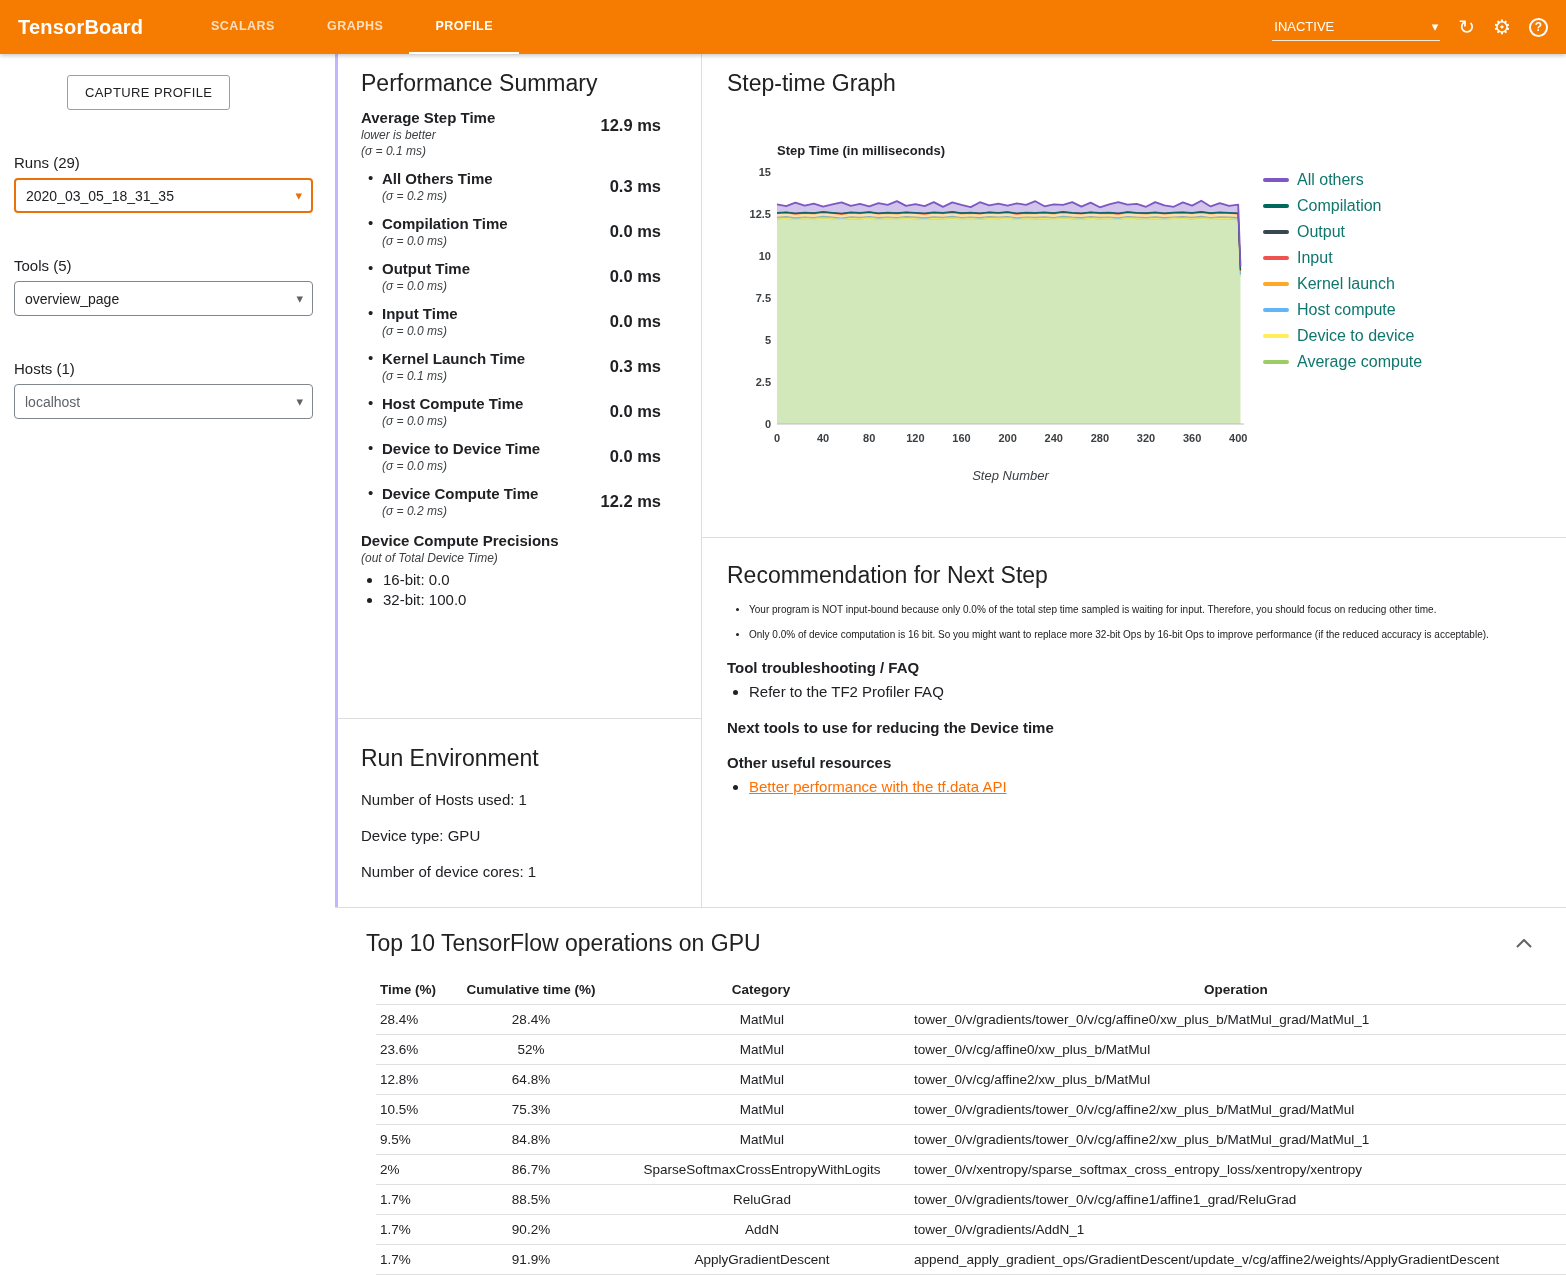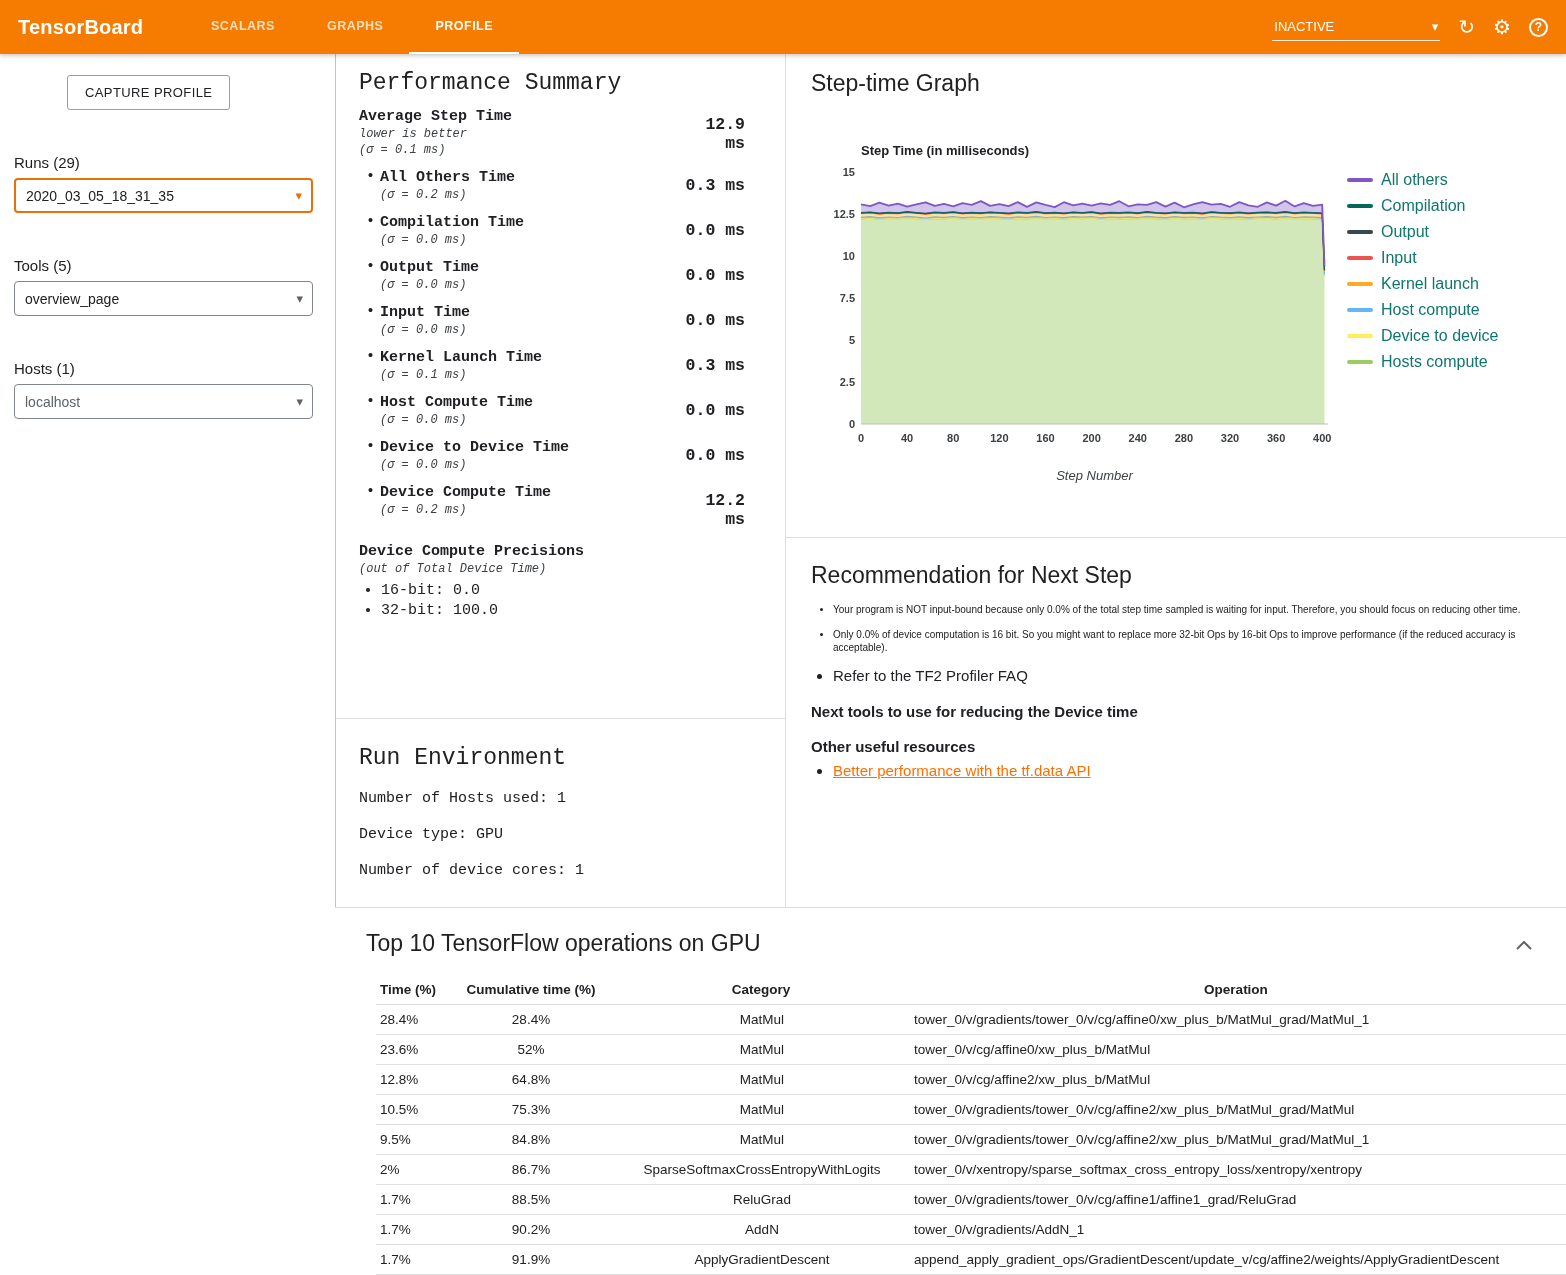--- a/index.html
+++ b/index.html
@@ -29,21 +29,21 @@
                    cursor:pointer; }
   .icon-btn { font-size:20px; line-height:1; cursor:pointer; color:#fff; }
   .help-circle { width:19px; height:19px; border:2px solid #fff; border-radius:50%;
                  display:flex; align-items:center; justify-content:center;
                  font-size:12px; font-weight:bold; cursor:pointer; }
   
   .content { display:flex; height:1221px; }
   .sidebar { width:335px; flex:none; padding:21px 0 0 14px; }
   .main { flex:1; display:flex; flex-direction:column; min-width:0; }
   .main-top { display:flex; height:854px; }
-  .col-left { width:451px; flex:none; border-left:1px solid #c4b5fd; border-right:1px solid #ddd;font-family:Liberation Mono, monospace; }
+  .col-left { width:367px; flex:none; border-left:3px solid #c4b5fd; border-right:1px solid #ddd; }
   .col-right { flex:1; min-width:0; }
   
   .capture-btn { margin-left:53px; background:#fff; border:1px solid #9e9e9e; border-radius:3px;
                  padding:9px 17px; font-size:13px; letter-spacing:.4px; font-weight:500;
                  color:#202124; cursor:pointer; font-family:inherit; }
   .field-label { margin-top:44px; font-size:15px; color:#202124; }
   .select { width:299px; height:35px; margin-top:7px; border-radius:4px;
             display:flex; align-items:center; justify-content:space-between;
             padding:0 9px 0 10px; font-size:14px; cursor:pointer; background:#fff; }
   .select.runs { border:2px solid #e8710a; }
@@ -86,21 +86,21 @@
   
   .reco-section { padding:24px 30px 0 25px; }
   .reco-list { margin:14px 0 0 0; padding-left:22px; }
   .reco-list li { font-size:10px; line-height:1.3; margin-bottom:12px; max-width:760px; }
   .reco-sub-heading { font-weight:bold; font-size:15px; margin-top:18px; }
   .reco-sub-list { margin:6px 0 0 0; padding-left:22px; }
   .reco-sub-list li { font-size:15px; line-height:1.28; margin-bottom:4px; }
   a.orange-link { color:#ff6f00; text-decoration:underline; cursor:pointer; }
   
   .ops-section { flex:1; border-top:1px solid #ddd; padding:22px 0 0 31px; }
-  .ops-header { display:flex; align-items:flex-end; justify-content:space-between; padding-right:30px; }
+  .ops-header { display:flex; align-items:center; justify-content:space-between; padding-right:30px; }
   .collapse-btn { background:none; border:none; cursor:pointer; padding:4px; }
   .ops-table { width:calc(100% - 10px); margin-left:10px; margin-top:18px; border-collapse:collapse; table-layout:fixed; }
   .ops-table th, .ops-table td { border-bottom:1px solid #e0e0e0; padding:7px 4px; font-size:13.5px; color:#202124; }
   .ops-table th { font-weight:bold; }
   .c-time  { width:70px;  text-align:left; }
   .c-cum   { width:170px; text-align:center; }
   th.c-cat { width:290px; text-align:center; }
   td.c-cat { width:290px; text-align:center; padding-left:6px; }
   th.c-op  { text-align:center; }
   td.c-op  { text-align:left; padding-left:8px; overflow:hidden; white-space:nowrap; text-overflow:ellipsis; }
@@ -310,33 +310,34 @@
               <div class="legend-item">
                   <span class="legend-swatch" style="background: rgb(100, 181, 246);"></span>
                   <span class="legend-label">Host compute</span>
                 </div>
               <div class="legend-item">
                   <span class="legend-swatch" style="background: rgb(255, 238, 88);"></span>
                   <span class="legend-label">Device to device</span>
                 </div>
               <div class="legend-item">
                   <span class="legend-swatch" style="background: rgb(156, 204, 101);"></span>
-                  <span class="legend-label">Hosts compute</span>
+                  <span class="legend-label">Average compute</span>
                 </div>
             </div>
           </div>
         </section>
 
         <section class="reco-section">
           <h2 class="h-section">Recommendation for Next Step</h2>
           <ul class="reco-list">
             <li>Your program is NOT input-bound because only 0.0% of the total step time sampled is waiting for input. Therefore, you should focus on reducing other time.</li>
             <li>Only 0.0% of device computation is 16 bit. So you might want to replace more 32-bit Ops by 16-bit Ops to improve performance (if the reduced accuracy is acceptable).</li>
           </ul>
 
+          <div class="reco-sub-heading">Tool troubleshooting / FAQ</div>
           <ul class="reco-sub-list">
             <li>Refer to the TF2 Profiler FAQ</li>
           </ul>
 
           <div class="reco-sub-heading">Next tools to use for reducing the Device time</div>
 
           <div class="reco-sub-heading">Other useful resources</div>
           <ul class="reco-sub-list">
             <li>
               <a class="orange-link">Better performance with the tf.data API</a>

